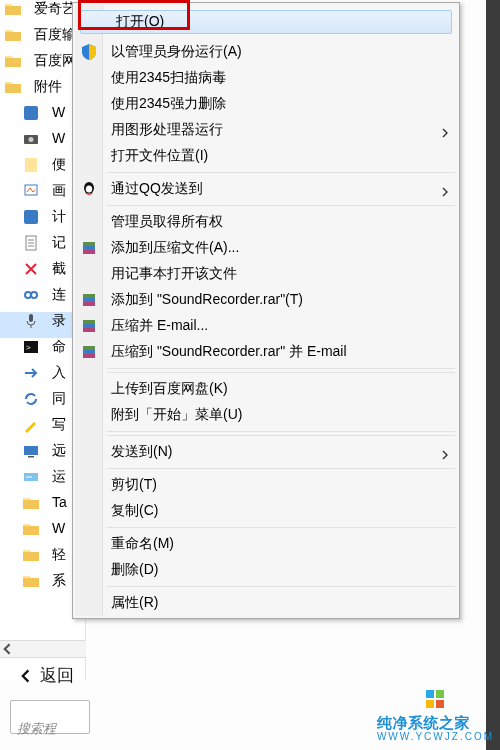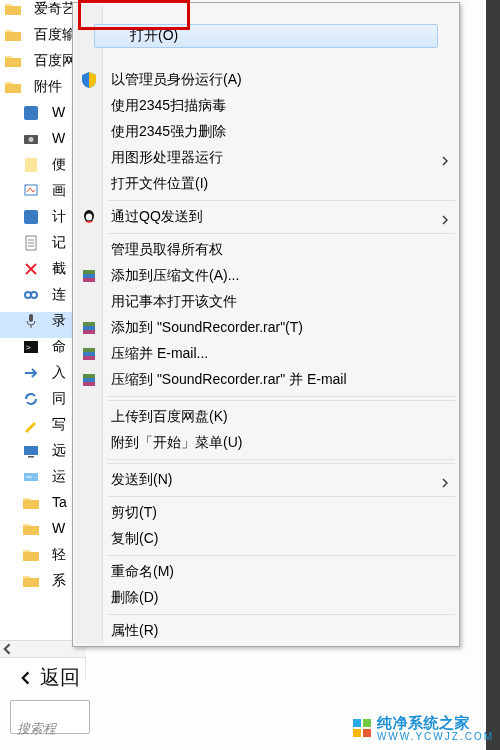--- a/index.html
+++ b/index.html
@@ -8,33 +8,33 @@
   
   .filecol { position: absolute; left: 0; top: 0; width: 86px; height: 680px; border-right: 1px solid #e3e3e3; background: #ffffff; overflow: hidden; }
   .frow { display: flex; align-items: flex-start; height: 26px; padding-left: 4px; gap: 12px; white-space: nowrap; }
   .indent { padding-left: 22px; }
   .sel { background: #cfe6ff; }
   .flabel { font-size: 14px; color: #000; }
   .ico { width: 18px; height: 18px; }
   
   .hscroll { position: absolute; left: 0; top: 640px; width: 86px; height: 18px; border-top: 1px solid #ddd; border-bottom: 1px solid #ddd; background: #f4f4f4; display: flex; align-items: center; }
   .sbtn { width: 16px; height: 16px; display: flex; align-items: center; justify-content: center; }
-  .back { position: absolute; left: 20px; top: 664px; font-size: 20px; color: #111; display: flex; align-items: center; gap: 6px; }
+  .back { position: absolute; left: 20px; top: 664px; font-size: 17px; color: #111; display: flex; align-items: center; gap: 6px; }
   .search { position: absolute; left: 10px; top: 700px; width: 80px; height: 26px; border: 1px solid #b8b8b8; border-radius: 2px; background: #fff; font-style: italic; color: #8a8a8a; padding: 16px 6px; font-size: 13px; line-height: 24px; }
   
   .cmenu { position: absolute; left: 72px; top: 2px; width: 388px; background: #f6f6f6; border: 1px solid #a8a8a8; box-shadow: 2px 2px 4px rgba(0,0,0,.25); padding: 2px; }
   .gutter { position: absolute; left: 2px; top: 2px; bottom: 2px; width: 28px; background: #f0f0f0; border-right: 1px solid #e0e0e0; }
   .mi { position: relative; display: flex; align-items: center; height: 26px; padding-left: 36px; padding-right: 18px; color: #000; cursor: default; white-space: nowrap; }
-  .mi.sel2 { background: linear-gradient(#e9f2fd,#d6e8fb); border: 1px solid #a8cdf2; border-radius: 2px; height: 24px; margin: 19px; padding-left: 35px; }
+  .mi.sel2 { background: linear-gradient(#e9f2fd,#d6e8fb); border: 1px solid #a8cdf2; border-radius: 2px; height: 24px; margin: 5px; padding-left: 35px; }
   .mi .micon { position: absolute; left: 5px; top: 4px; width: 18px; height: 18px; }
   .mi .arrow { position: absolute; right: 8px; top: 8px; }
   .msep { height: 1px; margin: 3px 2px 3px 32px; background: #e1e1e1; }
   .highlight { position: absolute; left: 78px; top: 0px; width: 112px; height: 30px; border: 3px solid #d40000; pointer-events: none; z-index: 50; }
   
-  .wm { position: absolute; right: 6px; bottom: 8px; display: flex; align-items: center; gap: 6px; }
+  .wm { position: absolute; right: 6px; bottom: 8px; display: flex; align-items: center; gap: 6px; flex-direction: column; }
   .wm-grid { display: grid; grid-template-columns: repeat(2, 8px); grid-template-rows: repeat(2, 8px); gap: 2px; }
   .wm-grid span { width: 8px; height: 8px; }
   .wm-txt { font-size: 15px; font-weight: 600; color: #1e90d6; letter-spacing: .5px; }
   .wm-sub { font-size: 10px; color: #1e90d6; letter-spacing: 2px; margin-top:-2px; }
   .rborder { position:absolute; right:0; top:0; width:14px; height:750px; background:#3b3b3b; }
 </style>
 </head>
 <body>
 <div class="root">
 

